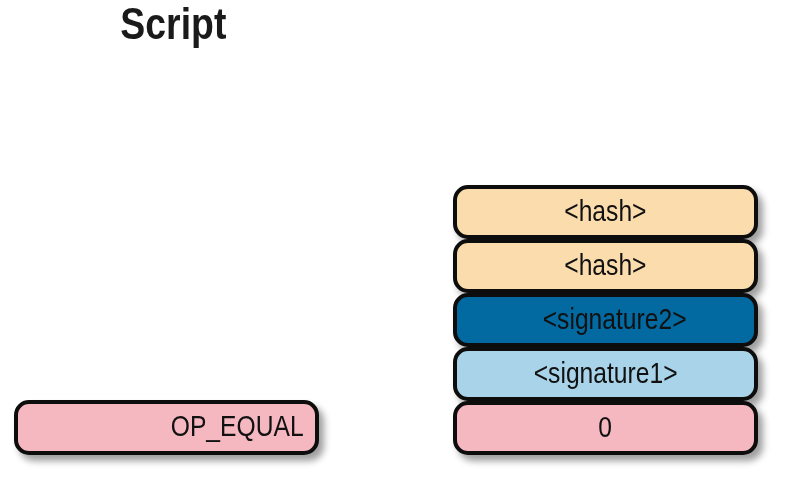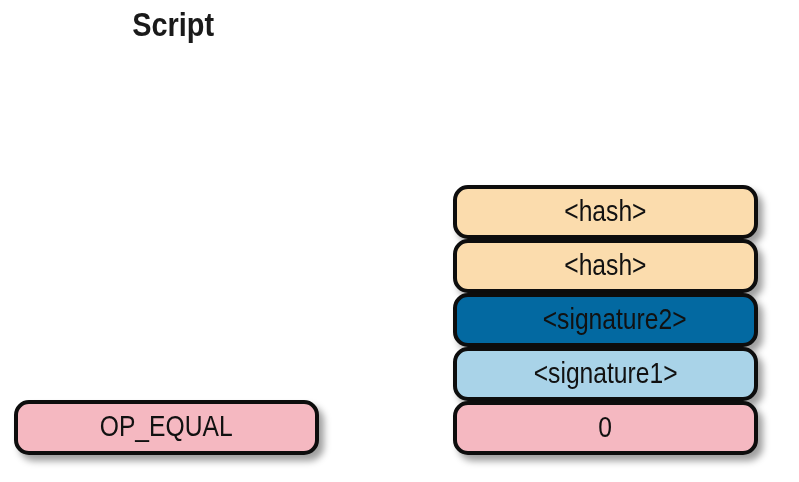--- a/index.html
+++ b/index.html
@@ -13,21 +13,21 @@
     width: 799px;
     height: 482px;
     background: #ffffff;
     overflow: hidden;
   }
   .col-title {
     position: absolute;
     top: 4px;
     height: 40px;
     text-align: center;
-    font-size: 34px;
+    font-size: 44px;
     font-weight: bold;
     color: #1a1a1a;
     line-height: 40px;
   }
   .col-title .condense {
     display: inline-block;
     transform: scaleX(0.85);
     transform-origin: center;
     white-space: nowrap;
   }
@@ -50,21 +50,21 @@
     display: inline-block;
     font-size: 29px;
     color: #111111;
     white-space: nowrap;
     transform: scaleX(0.85);
     transform-origin: center;
     line-height: 1;
     padding-bottom: 2px;
   }
   
-  #script-item-0 { left: 14px; top: 400px; height: 55px; }
+  #script-item-0 { left: 14px; top: 400px; height: 55px; justify-content: flex-end; }
   
   #stack-item-0 { left: 453px; top: 185px; }
   #stack-item-1 { left: 453px; top: 239px; }
   #stack-item-2 { left: 453px; top: 293px; }
   #stack-item-3 { left: 453px; top: 347px; text-align: right; }
   #stack-item-4 { left: 453px; top: 401px; }
 </style>
 </head>
 <body>
 

